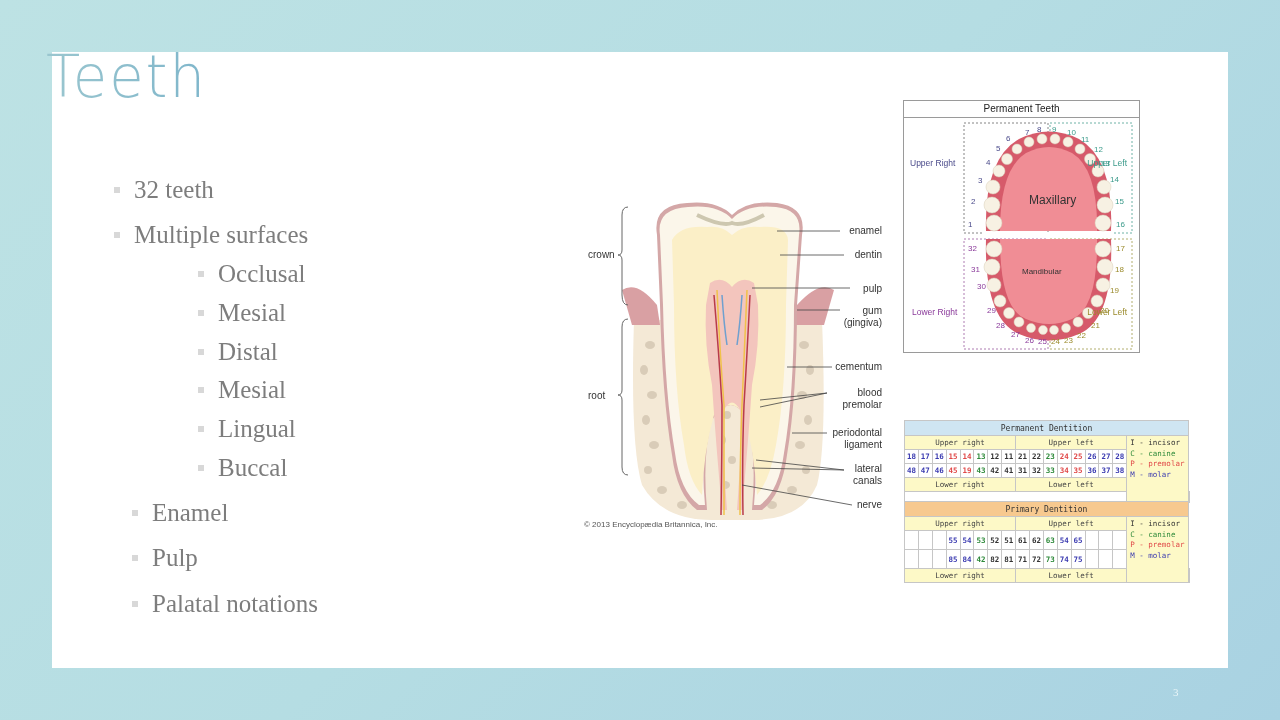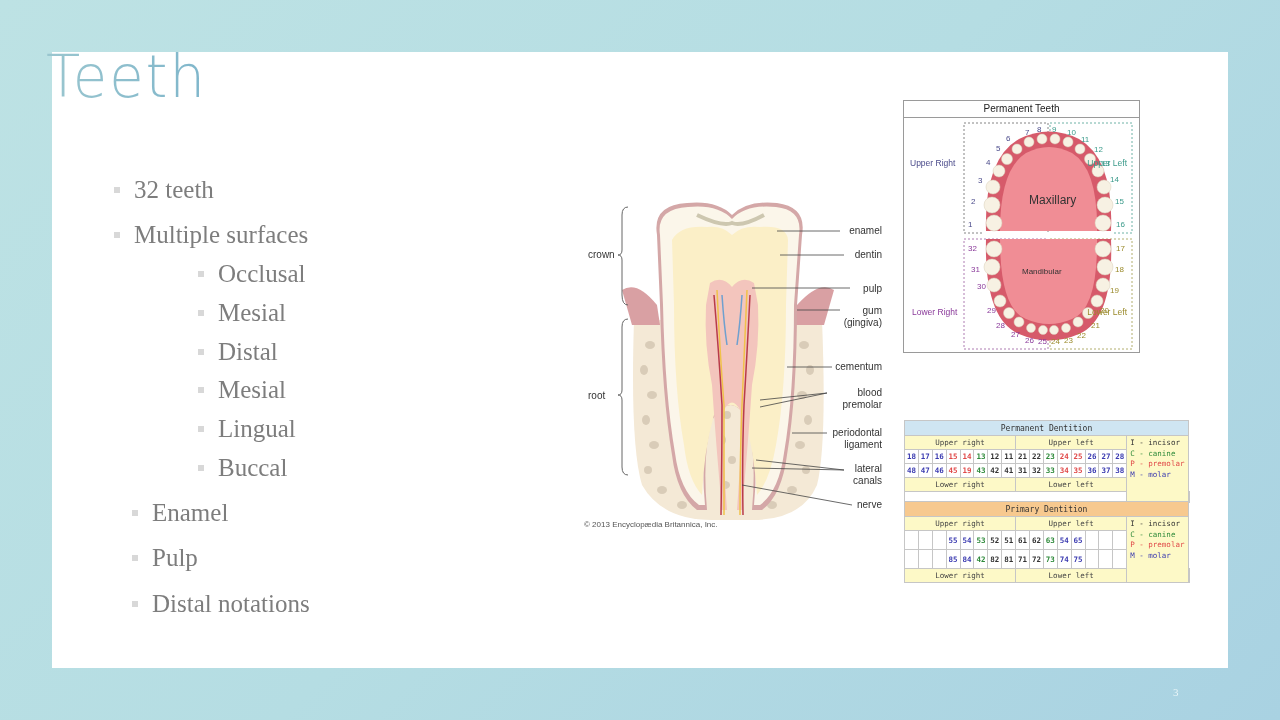--- a/index.html
+++ b/index.html
@@ -92,21 +92,21 @@
   <div class="bullet" style="left:134px; top:175px;"><span class="sq"></span><span>32 teeth</span></div>
   <div class="bullet" style="left:134px; top:220px;"><span class="sq"></span><span>Multiple surfaces</span></div>
   <div class="bullet" style="left:218px; top:259px;"><span class="sq"></span><span>Occlusal</span></div>
   <div class="bullet" style="left:218px; top:298px;"><span class="sq"></span><span>Mesial</span></div>
   <div class="bullet" style="left:218px; top:337px;"><span class="sq"></span><span>Distal</span></div>
   <div class="bullet" style="left:218px; top:375px;"><span class="sq"></span><span>Mesial</span></div>
   <div class="bullet" style="left:218px; top:414px;"><span class="sq"></span><span>Lingual</span></div>
   <div class="bullet" style="left:218px; top:453px;"><span class="sq"></span><span>Buccal</span></div>
   <div class="bullet" style="left:152px; top:498px;"><span class="sq"></span><span>Enamel</span></div>
   <div class="bullet" style="left:152px; top:543px;"><span class="sq"></span><span>Pulp</span></div>
-  <div class="bullet" style="left:152px; top:589px;"><span class="sq"></span><span>Distal notations</span></div>
+  <div class="bullet" style="left:152px; top:589px;"><span class="sq"></span><span>Palatal notations</span></div>
 </div>
 
 <div class="tooth-fig">
   <svg width="310" height="340" viewBox="0 0 310 340">
 
     <path d="M52 125 Q48 250 60 290 Q80 325 130 325 L170 325 Q220 325 235 290 Q245 250 240 125 Z" fill="#f4e9d6"></path>
     <g fill="#d9ccb8">
       <ellipse cx="68" cy="150" rx="5" ry="4"></ellipse>
         <ellipse cx="62" cy="175" rx="4" ry="5"></ellipse>
       <ellipse cx="70" cy="200" rx="5" ry="4"></ellipse>

